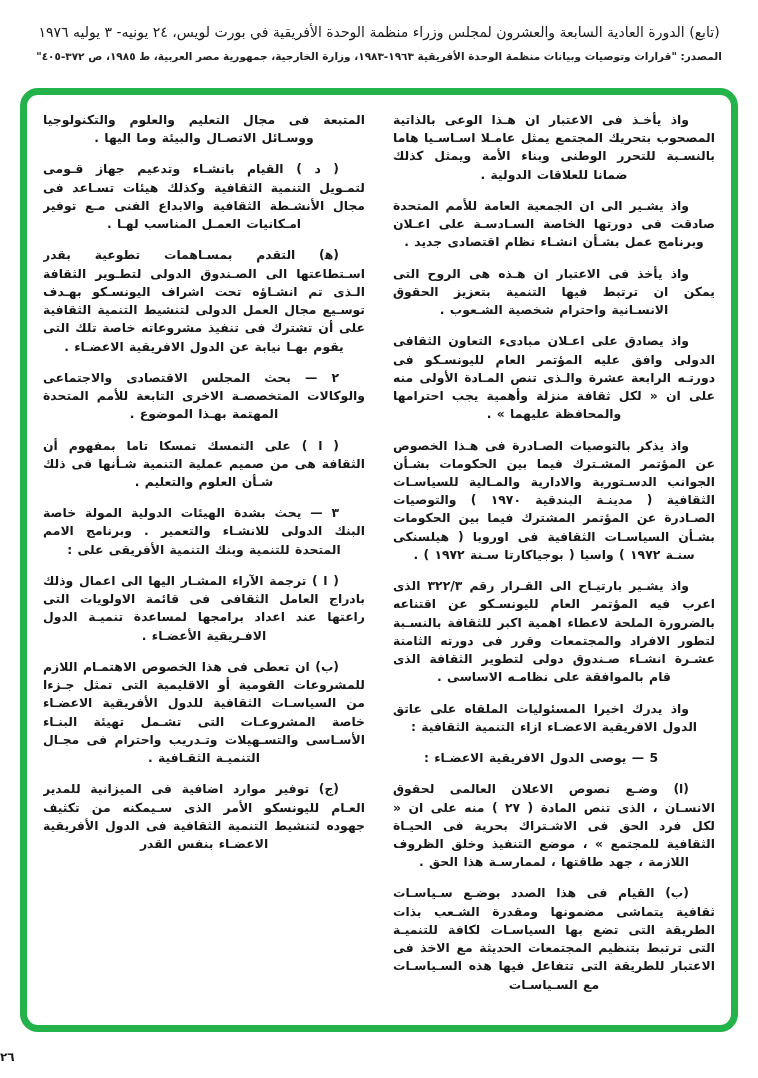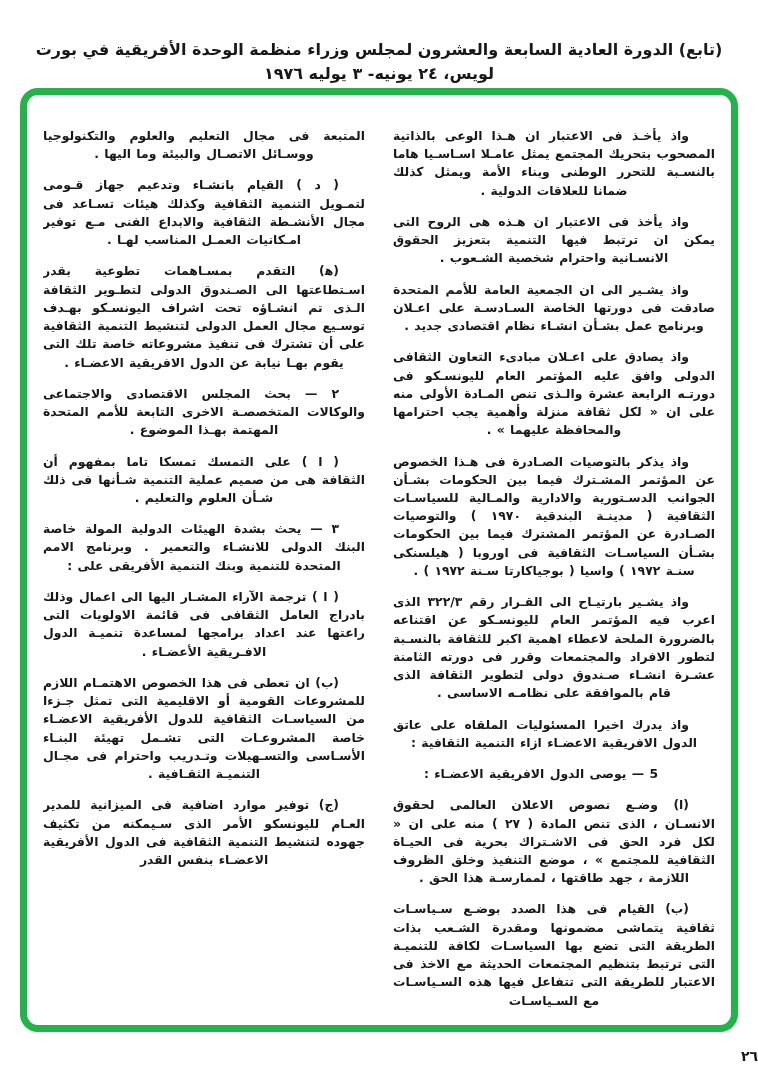--- a/index.html
+++ b/index.html
@@ -7,22 +7,22 @@
   html, body { background: #ffffff; }
   body {
     width: 758px; height: 1078px;
     position: relative;
     overflow: hidden;
     font-family: "DejaVu Sans", sans-serif;
     color: var(--ink);
   }
   .header { position: absolute; top: 22px; left: 0; width: 758px; text-align: center; }
   .header-line1 {
-    font-size: 16px; font-weight: 700; letter-spacing: 0;
-    line-height: 1.5; padding: 0 28px; direction: rtl; margin-top: 16px;
+    font-size: 14px; font-weight: 400; letter-spacing: 0;
+    line-height: 1.5; padding: 0 28px; direction: rtl;
   }
   .header-line2 {
     font-size: 10.5px; font-weight: 700; margin-top: 7px;
     direction: rtl; color: #222;
   }
   .frame {
     position: absolute;
     left: 20px; top: 88px;
     width: 718px; height: 944px;
     border: 7px solid var(--green);
@@ -30,55 +30,55 @@
     background: #fff;
     overflow: hidden;
   }
   .columns {
     direction: rtl;
     display: flex;
     gap: 28px;
     padding: 16px 16px 10px 16px;
     height: 100%;
   }
-  .col { flex: 1 1 0; overflow: hidden; margin-top: 16px; }
+  .col { flex: 1 1 0; overflow: hidden; }
   .para {
     direction: rtl;
     text-align: justify;
     text-align-last: center;
     font-size: 12.4px;
     font-weight: 700;
     line-height: 1.47;
     margin-bottom: 13px;
     text-indent: 26px;
     word-spacing: 1px;
   }
   .col-left .para:first-child { text-indent: 0; }
   .page-number {
     position: absolute;
     bottom: 14px; left: 0; width: 758px;
-    text-align: right;
-    font-size: 14px; font-weight: 700;
+    text-align: left;
+    font-size: 12px; font-weight: 700;
     letter-spacing: 6px;
   }
 </style>
 </head>
 <body>
 
 <header class="header">
   <div class="header-line1">(تابع) الدورة العادية السابعة والعشرون لمجلس وزراء منظمة الوحدة الأفريقية في بورت لويس، ٢٤ يونيه- ٣ يوليه ١٩٧٦</div>
   <div class="header-line2">المصدر: "قرارات وتوصيات وبيانات منظمة الوحدة الأفريقية ١٩٦٣-١٩٨٣، وزارة الخارجية، جمهورية مصر العربية، ط ١٩٨٥، ص ٣٧٢-٤٠٥"</div>
 </header>
 
 <main class="frame">
   <div class="columns">
     <div class="col col-right">
         <p class="para">واذ يأخـذ فى الاعتبار ان هـذا الوعى بالذاتية المصحوب بتحريك المجتمع يمثل عامـلا اسـاسـيا هاما بالنسـبة للتحرر الوطنى وبناء الأمة ويمثل كذلك ضمانا للعلاقات الدولية .</p>
+        <p class="para">واذ يشـير الى ان الجمعية العامة للأمم المتحدة صادقت فى دورتها الخاصة السـادسـة على اعـلان وبرنامج عمل بشـأن انشـاء نظام اقتصادى جديد .</p>
         <p class="para">واذ يأخذ فى الاعتبار ان هـذه هى الروح التى يمكن ان ترتبط فيها التنمية بتعزيز الحقوق الانسـانية واحترام شخصية الشـعوب .</p>
-        <p class="para">واذ يشـير الى ان الجمعية العامة للأمم المتحدة صادقت فى دورتها الخاصة السـادسـة على اعـلان وبرنامج عمل بشـأن انشـاء نظام اقتصادى جديد .</p>
         <p class="para">واذ يصادق على اعـلان مبادىء التعاون الثقافى الدولى وافق عليه المؤتمر العام لليونسـكو فى دورتـه الرابعة عشرة والـذى تنص المـادة الأولى منه على ان « لكل ثقافة منزلة وأهمية يجب احترامها والمحافظة عليهما » .</p>
         <p class="para">واذ يذكر بالتوصيات الصـادرة فى هـذا الخصوص عن المؤتمر المشـترك فيما بين الحكومات بشـأن الجوانب الدسـتورية والادارية والمـالية للسياسـات الثقافية ( مدينـة البندقية ١٩٧٠ ) والتوصيات الصـادرة عن المؤتمر المشترك فيما بين الحكومات بشـأن السياسـات الثقافية فى اوروبا ( هيلسنكى سنـة ١٩٧٢ ) واسيا ( بوجياكارتا سـنة ١٩٧٢ ) .</p>
         <p class="para">واذ يشـير بارتيـاح الى القـرار رقم ٣٢٢/٣ الذى اعرب فيه المؤتمر العام لليونسـكو عن اقتناعه بالضرورة الملحة لاعطاء اهمية اكبر للثقافة بالنسـبة لتطور الافراد والمجتمعات وقرر فى دورته الثامنة عشـرة انشـاء صـندوق دولى لتطوير الثقافة الذى قام بالموافقة على نظامـه الاساسى .</p>
         <p class="para">واذ يدرك اخيرا المسئوليات الملقاه على عاتق الدول الافريقية الاعضـاء ازاء التنمية الثقافية :</p>
         <p class="para">5 — يوصى الدول الافريقية الاعضـاء :</p>
         <p class="para">(ا) وضـع نصوص الاعلان العالمى لحقوق الانسـان ، الذى تنص المادة ( ٢٧ ) منه على ان « لكل فرد الحق فى الاشـتراك بحرية فى الحيـاة الثقافية للمجتمع » ، موضع التنفيذ وخلق الظروف اللازمة ، جهد طاقتها ، لممارسـة هذا الحق .</p>
         <p class="para">(ب) القيام فى هذا الصدد بوضـع سـياسـات ثقافية يتماشى مضمونها ومقدرة الشـعب بذات الطريقة التى تضع بها السياسـات لكافة للتنميـة التى ترتبط بتنظيم المجتمعات الحديثة مع الاخذ فى الاعتبار للطريقة التى تتفاعل فيها هذه السـياسـات مع السـياسـات</p>
       </div>
     <div class="col col-left">
         <p class="para">المتبعة فى مجال التعليم والعلوم والتكنولوجيا ووسـائل الاتصـال والبيئة وما اليها .</p>

